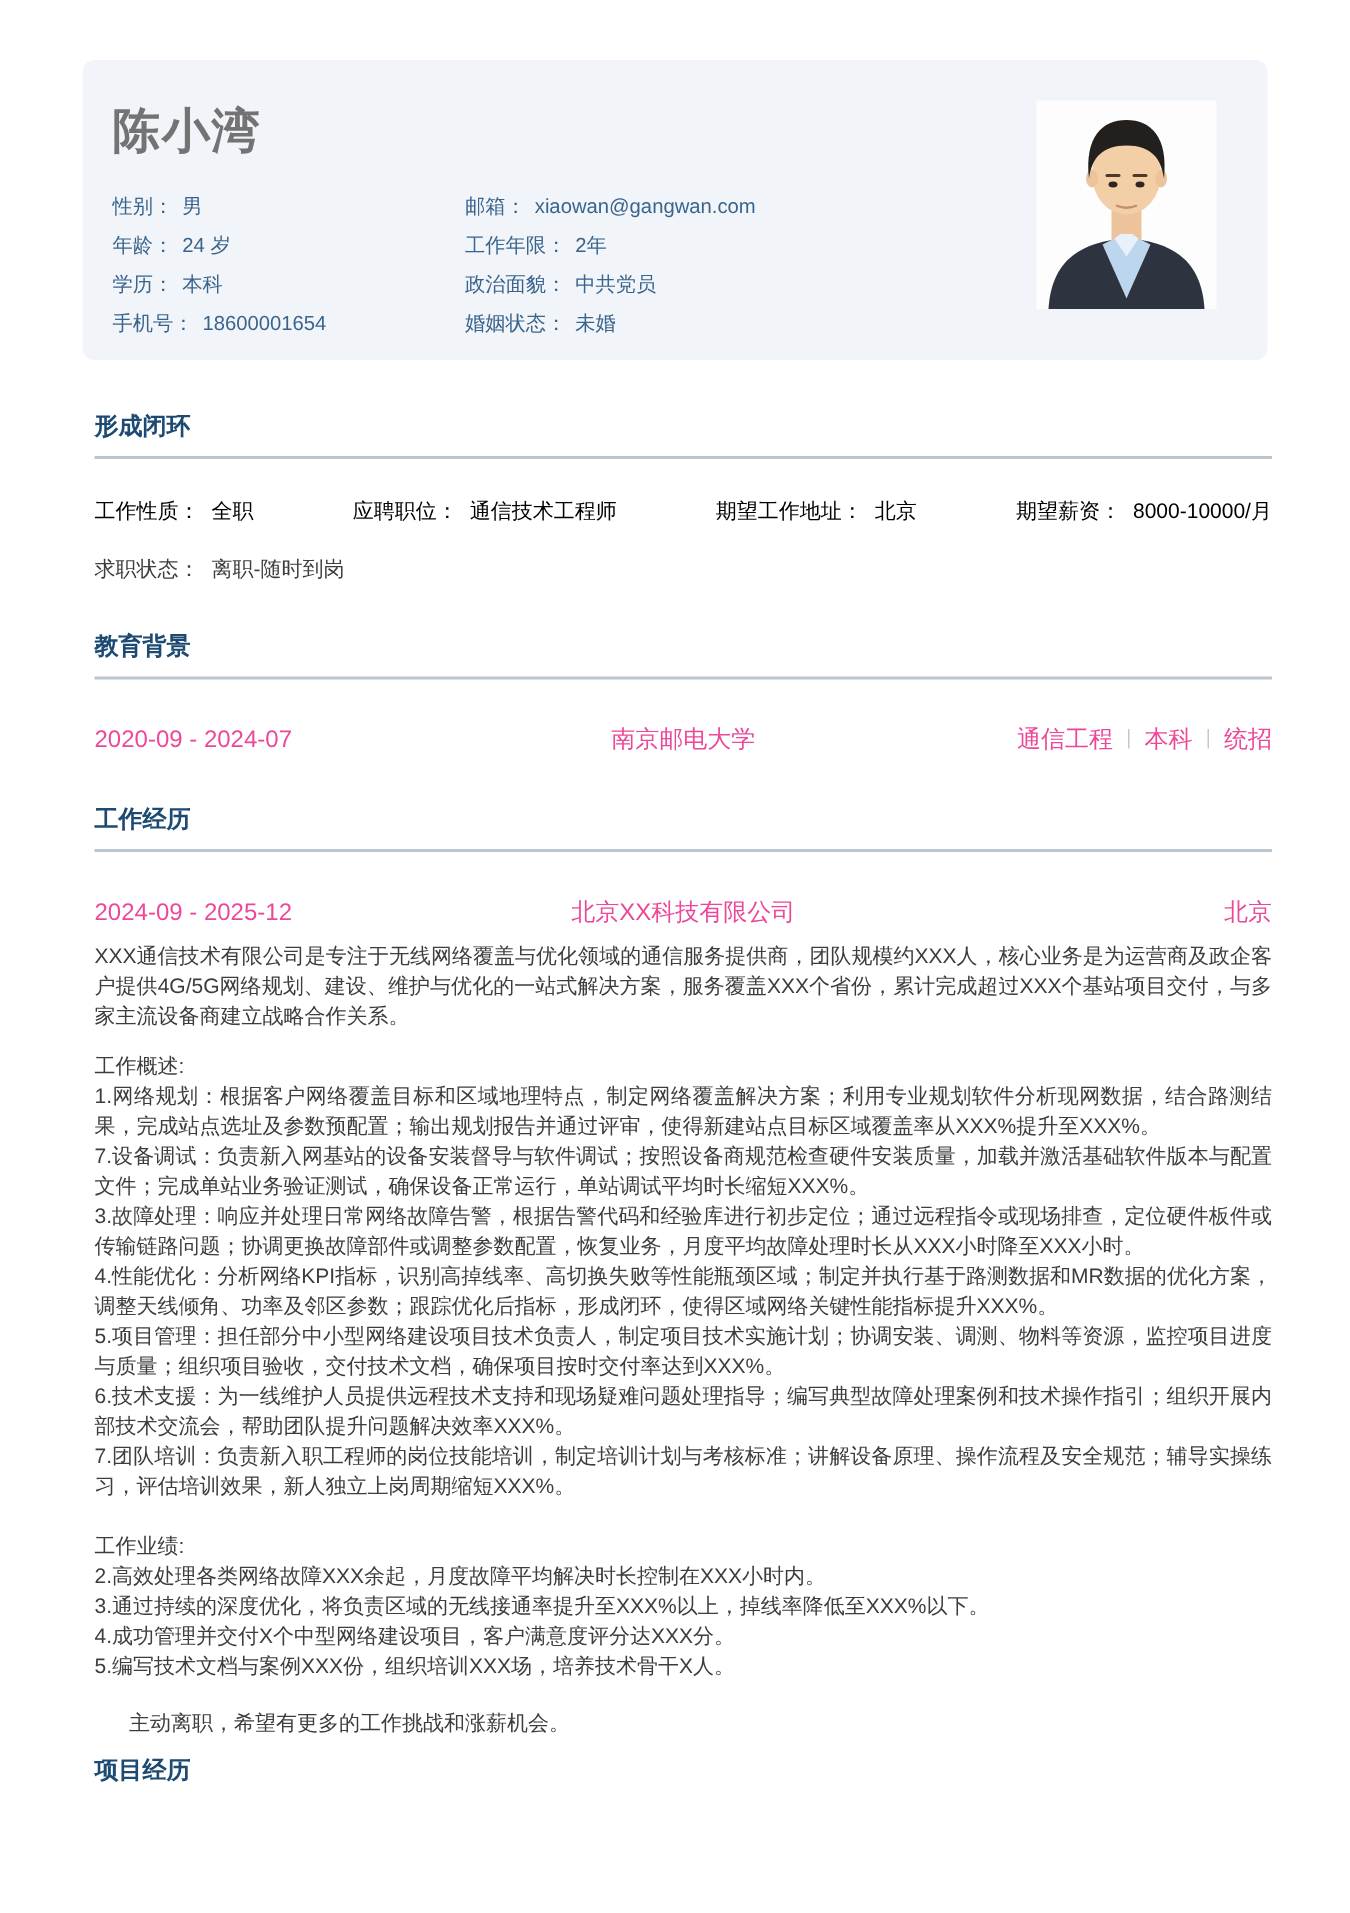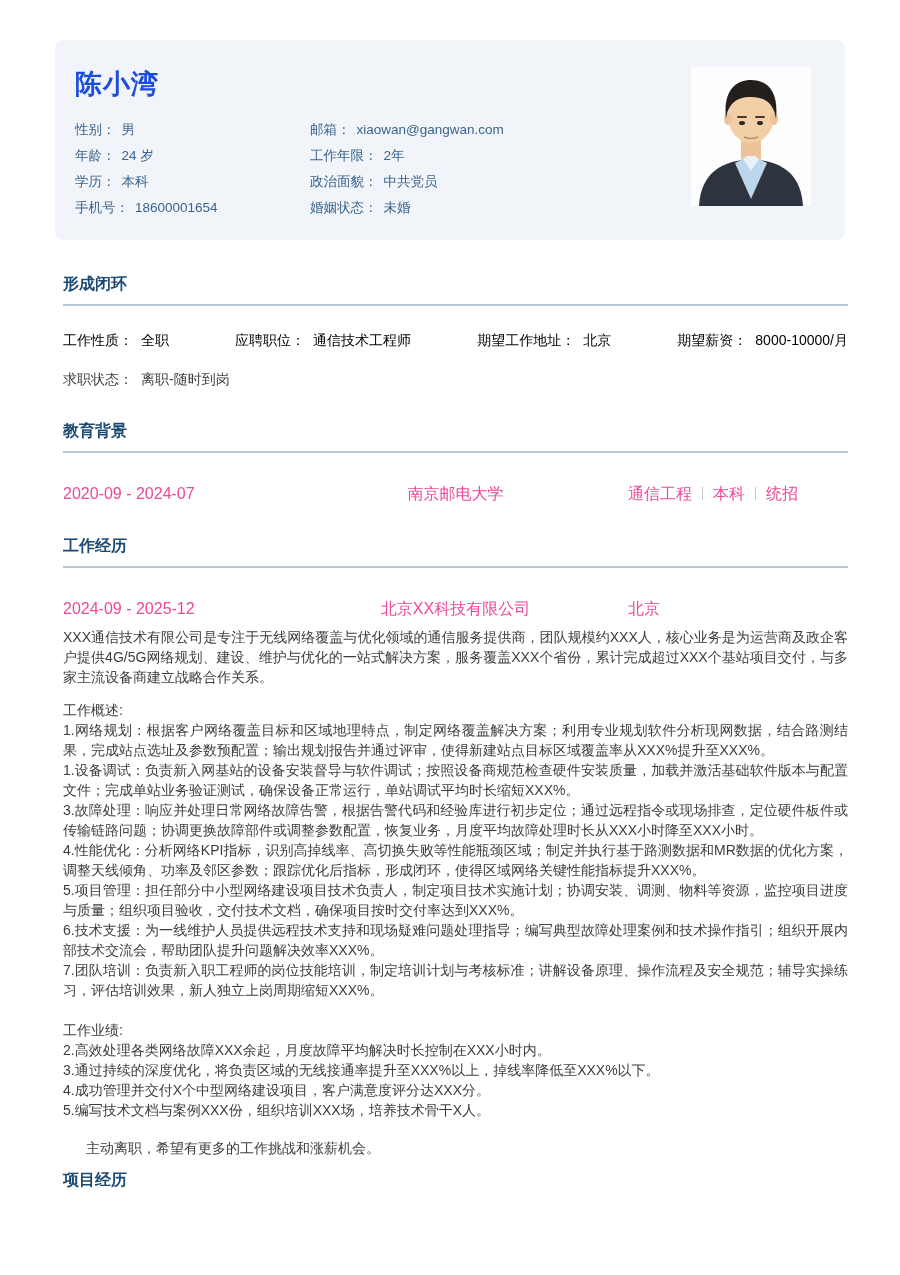--- a/index.html
+++ b/index.html
@@ -16,21 +16,21 @@
   
   .header-card {
     position:relative;
     margin:40px 55px 0 55px;
     width:790px; height:200px;
     background:#f1f5f9;
     border-radius:8px;
   }
   .name {
     padding:26px 0 0 20px;
-    font-size:27px; font-weight:bold; color:#1d4ed8;
+    font-size:32px; font-weight:bold; color:#737373;
     letter-spacing:1px;
   }
   .info-grid {
     margin:15px 0 0 20px;
     display:grid;
     grid-template-columns:235px 1fr;
     grid-template-rows:repeat(4, 26px);
     grid-auto-flow:column;
     align-items:center;
     width:540px;
@@ -65,21 +65,21 @@
   .fl-value { margin-left:8px; }
 
   
   .record-row {
     margin-top:32px;
     display:flex; align-items:center;
     font-size:16px; line-height:17px; color:#ec4899;
   }
   .record-period { width:220px; }
   .record-center { flex:1; text-align:center; }
-  .record-right { width:220px; text-align:left; white-space:nowrap; }
+  .record-right { width:220px; text-align:right; white-space:nowrap; }
 
   .vsep {
     display:inline-block; width:1px; height:13px;
     background:#c8c8c8; margin:0 10px; vertical-align:-1px;
   }
 
   .para { margin-top:10px; font-size:14px; line-height:20px; color:#3d3d3d; text-align:justify; }
   .meta-row { margin-top:11px; font-size:14px; line-height:17px; color:#3d3d3d; }
   .text-block { margin-top:13px; font-size:14px; line-height:20px; color:#3d3d3d; }
   .text-block.gap { margin-top:20px; }
@@ -183,21 +183,21 @@
       <div class="record-row">
         <span class="record-period">2024-09 - 2025-12</span>
         <span class="record-center">北京XX科技有限公司</span>
         <span class="record-right">北京</span>
       </div>
       <p class="para">XXX通信技术有限公司是专注于无线网络覆盖与优化领域的通信服务提供商，团队规模约XXX人，核心业务是为运营商及政企客户提供4G/5G网络规划、建设、维护与优化的一站式解决方案，服务覆盖XXX个省份，累计完成超过XXX个基站项目交付，与多家主流设备商建立战略合作关系。</p>
 
       <div class="text-block">
         <div class="text-line">工作概述:</div>
         <div class="text-line">1.网络规划：根据客户网络覆盖目标和区域地理特点，制定网络覆盖解决方案；利用专业规划软件分析现网数据，结合路测结果，完成站点选址及参数预配置；输出规划报告并通过评审，使得新建站点目标区域覆盖率从XXX%提升至XXX%。</div>
-        <div class="text-line">1.设备调试：负责新入网基站的设备安装督导与软件调试；按照设备商规范检查硬件安装质量，加载并激活基础软件版本与配置文件；完成单站业务验证测试，确保设备正常运行，单站调试平均时长缩短XXX%。</div>
+        <div class="text-line">7.设备调试：负责新入网基站的设备安装督导与软件调试；按照设备商规范检查硬件安装质量，加载并激活基础软件版本与配置文件；完成单站业务验证测试，确保设备正常运行，单站调试平均时长缩短XXX%。</div>
         <div class="text-line">3.故障处理：响应并处理日常网络故障告警，根据告警代码和经验库进行初步定位；通过远程指令或现场排查，定位硬件板件或传输链路问题；协调更换故障部件或调整参数配置，恢复业务，月度平均故障处理时长从XXX小时降至XXX小时。</div>
         <div class="text-line">4.性能优化：分析网络KPI指标，识别高掉线率、高切换失败等性能瓶颈区域；制定并执行基于路测数据和MR数据的优化方案，调整天线倾角、功率及邻区参数；跟踪优化后指标，形成闭环，使得区域网络关键性能指标提升XXX%。</div>
         <div class="text-line">5.项目管理：担任部分中小型网络建设项目技术负责人，制定项目技术实施计划；协调安装、调测、物料等资源，监控项目进度与质量；组织项目验收，交付技术文档，确保项目按时交付率达到XXX%。</div>
         <div class="text-line">6.技术支援：为一线维护人员提供远程技术支持和现场疑难问题处理指导；编写典型故障处理案例和技术操作指引；组织开展内部技术交流会，帮助团队提升问题解决效率XXX%。</div>
         <div class="text-line">7.团队培训：负责新入职工程师的岗位技能培训，制定培训计划与考核标准；讲解设备原理、操作流程及安全规范；辅导实操练习，评估培训效果，新人独立上岗周期缩短XXX%。</div>
       </div>
 
       <div class="text-block gap">
         <div class="text-line">工作业绩:</div>
         <div class="text-line">2.高效处理各类网络故障XXX余起，月度故障平均解决时长控制在XXX小时内。</div>

